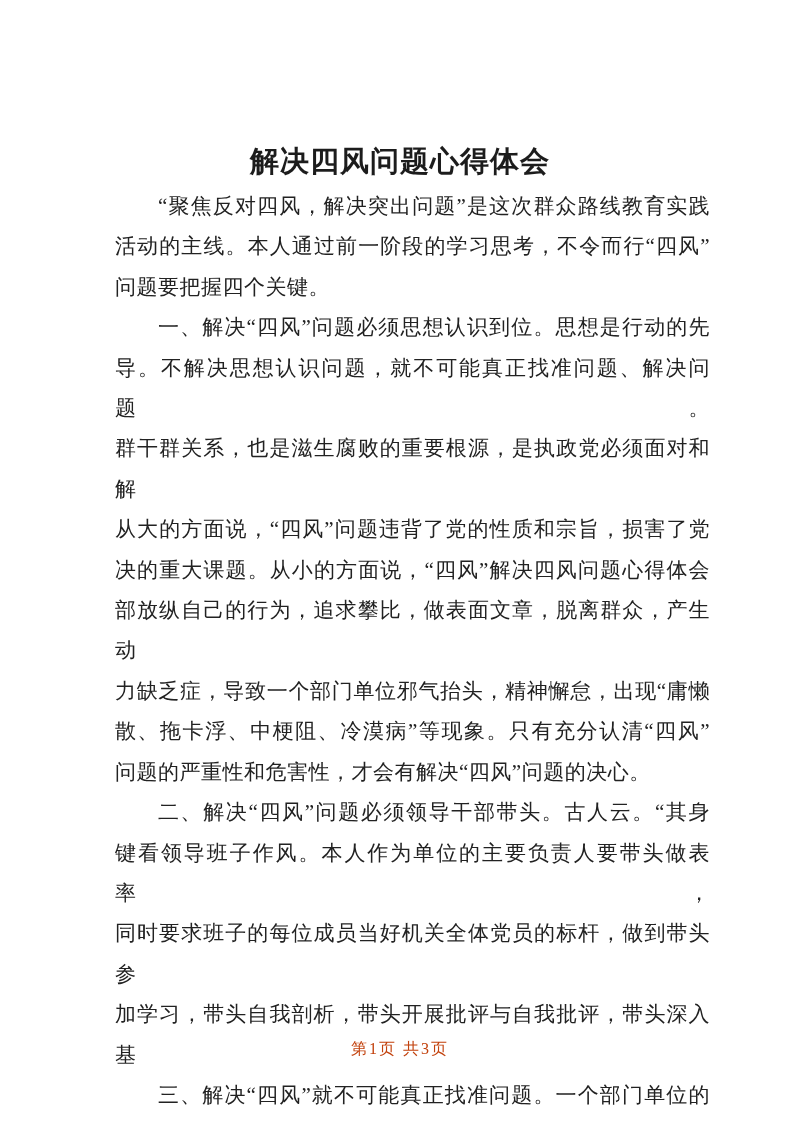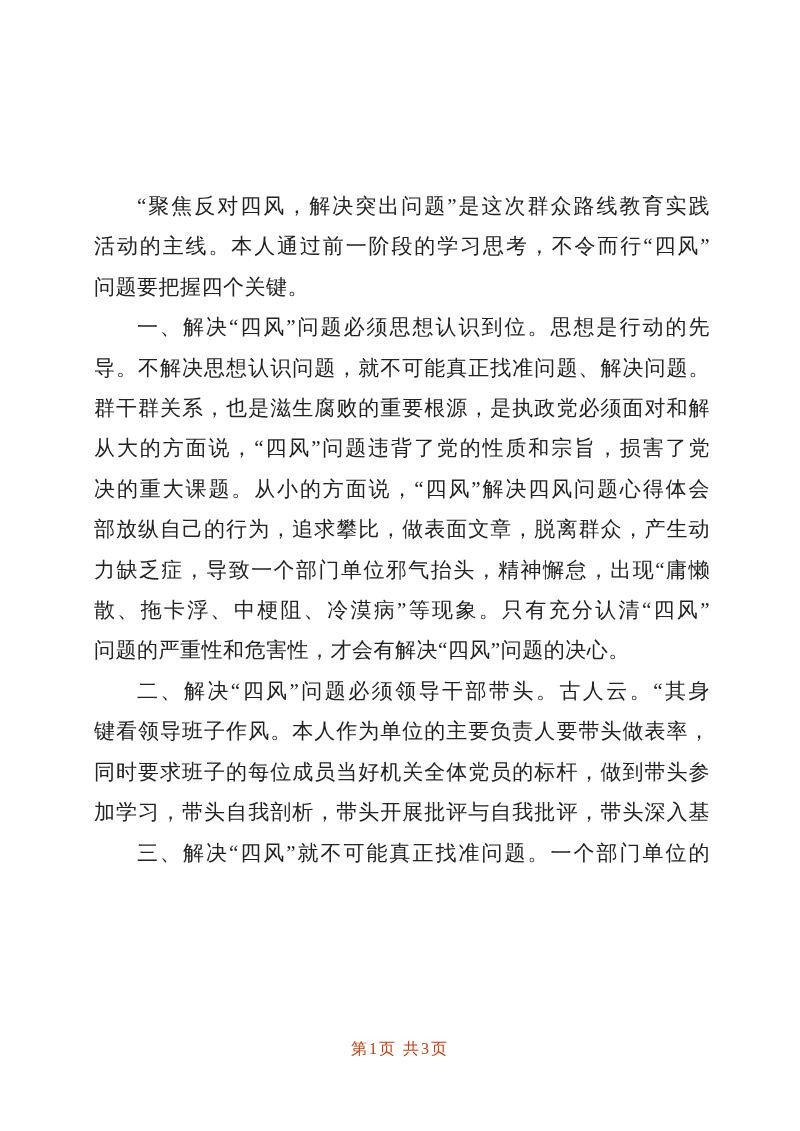--- a/index.html
+++ b/index.html
@@ -39,20 +39,21 @@
   }
   .paragraph {
     margin: 0;
     padding: 0;
   }
   .line {
     text-align: justify;
     text-align-last: justify;
     overflow: hidden;
     white-space: normal;
+    margin-left: 21px;
   }
   .line.indent {
     padding-left: 43px;
   }
   .line.last {
     text-align-last: auto;
   }
   .page-footer {
     position: absolute;
     top: 1039px;
@@ -61,20 +62,21 @@
     text-align: center;
     font-size: 16px;
     color: #c2410c;
     letter-spacing: 2px;
   }
 </style>
 </head>
 <body>
 
 <div class="page">
+  <div class="doc-title">解决四风问题心得体会</div>
 
   <div class="doc-body">
 
   <div class="paragraph">
         <div class="line indent">“聚焦反对四风，解决突出问题”是这次群众路线教育实践</div>
         <div class="line">活动的主线。本人通过前一阶段的学习思考，不令而行“四风”</div>
         <div class="line last">问题要把握四个关键。</div>
       </div>
       <div class="paragraph">
         <div class="line indent">一、解决“四风”问题必须思想认识到位。思想是行动的先</div>

